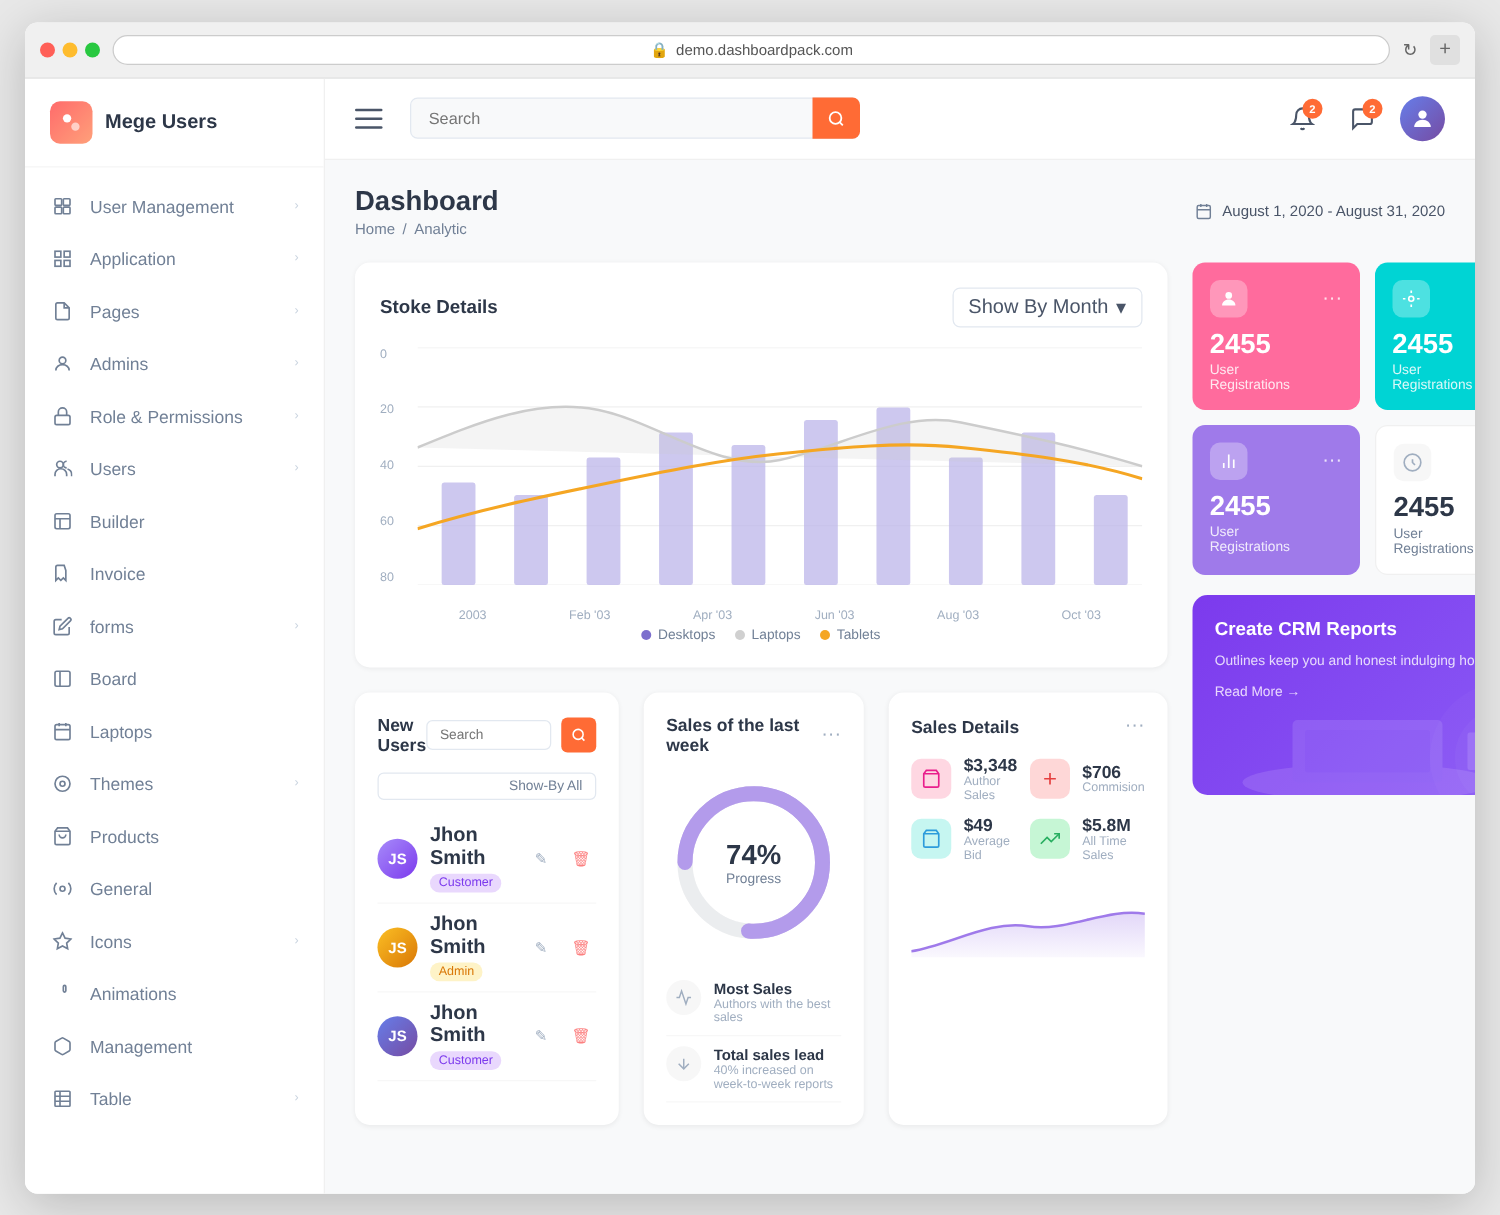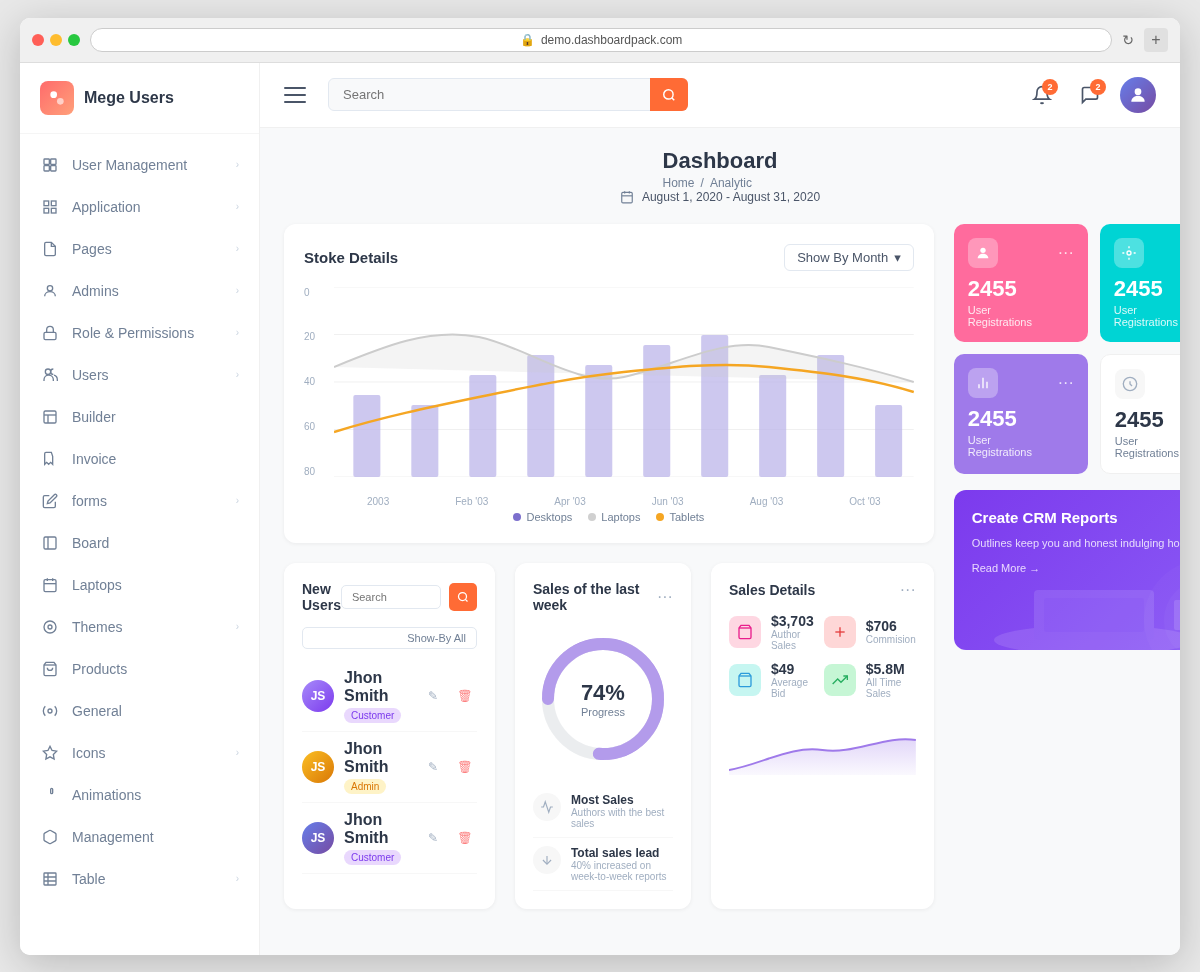--- a/index.html
+++ b/index.html
@@ -45,36 +45,36 @@
     .search-btn { position: absolute; right: 0; top: 0; bottom: 0; width: 38px; background: #ff6b35; border: none; border-radius: 0 6px 6px 0; cursor: pointer; display: flex; align-items: center; justify-content: center; }
     .topbar-right { margin-left: auto; display: flex; align-items: center; gap: 12px; }
     .notif-btn { position: relative; width: 36px; height: 36px; display: flex; align-items: center; justify-content: center; cursor: pointer; }
     .notif-badge { position: absolute; top: 2px; right: 2px; background: #ff6b35; color: #fff; font-size: 9px; width: 16px; height: 16px; border-radius: 50%; display: flex; align-items: center; justify-content: center; font-weight: 700; }
     .avatar { width: 36px; height: 36px; border-radius: 50%; background: linear-gradient(135deg, #667eea, #764ba2); display: flex; align-items: center; justify-content: center; color: #fff; font-size: 14px; font-weight: 600; cursor: pointer; overflow: hidden; }
 
     
     .content { flex: 1; overflow-y: auto; padding: 20px 24px; }
 
     
-    .page-header { display: flex; align-items: center; justify-content: space-between; margin-bottom: 20px; flex-direction: column; }
+    .page-header { display: flex; align-items: center; justify-content: space-between; margin-bottom: 20px; }
     .page-title-wrap { display: flex; flex-direction: column; }
     .page-title { font-size: 22px; font-weight: 700; color: #2d3748; }
     .breadcrumb { display: flex; align-items: center; gap: 6px; font-size: 12px; color: #718096; margin-top: 2px; }
     .date-range { display: flex; align-items: center; gap: 8px; font-size: 12px; color: #4a5568; }
 
     
     .content-grid { display: grid; grid-template-columns: 1fr 280px; gap: 20px; }
     .content-grid-left { display: flex; flex-direction: column; gap: 20px; }
     .content-grid-right { display: flex; flex-direction: column; gap: 16px; }
 
     
     .chart-card { background: #fff; border-radius: 12px; padding: 20px; box-shadow: 0 1px 4px rgba(0,0,0,0.06); }
     .chart-header { display: flex; align-items: center; justify-content: space-between; margin-bottom: 16px; }
     .chart-title { font-size: 15px; font-weight: 600; color: #2d3748; }
-    .show-by-btn { display: flex; align-items: center; gap: 6px; border: 1px solid #e2e8f0; border-radius: 6px; padding: 5px 12px; font-size: 13px; color: #4a5568; cursor: pointer; background: #fff; }
+    .show-by-btn { display: flex; align-items: center; gap: 6px; border: 1px solid #e2e8f0; border-radius: 6px; padding: 5px 12px; font-size: 16px; color: #4a5568; cursor: pointer; background: #fff; }
 
     .chart-area { position: relative; height: 220px; }
     .chart-legend { display: flex; gap: 16px; margin-top: 4px; justify-content: center; }
     .legend-item { display: flex; align-items: center; gap: 5px; font-size: 11px; color: #718096; }
     .legend-dot { width: 8px; height: 8px; border-radius: 50%; }
 
     
     .stat-cards { display: grid; grid-template-columns: 1fr 1fr; gap: 12px; }
     .stat-card { border-radius: 10px; padding: 14px; position: relative; }
     .stat-card-pink { background: #ff6b9d; }
@@ -617,21 +617,21 @@
                 </div>
                 <div class="sales-detail-grid">
                   <div class="sales-detail-item">
                     <div class="sales-detail-icon sd-pink">
                       <svg width="16" height="16" viewBox="0 0 24 24" fill="none" stroke="#e91e8c" stroke-width="2">
                           <path d="M6 2L3 6v14a2 2 0 002 2h14a2 2 0 002-2V6l-3-4z"></path>
                           <line x1="3" y1="6" x2="21" y2="6"></line>
                         </svg>
                     </div>
                     <div>
-                      <div class="sales-detail-amount">$3,703</div>
+                      <div class="sales-detail-amount">$3,348</div>
                       <div class="sales-detail-label">Author Sales</div>
                     </div>
                   </div>
                   <div class="sales-detail-item">
                     <div class="sales-detail-icon sd-red">
                       <svg width="16" height="16" viewBox="0 0 24 24" fill="none" stroke="#e53e3e" stroke-width="2">
                           <line x1="12" y1="5" x2="12" y2="19"></line>
                           <line x1="5" y1="12" x2="19" y2="12"></line>
                         </svg>
                     </div>

